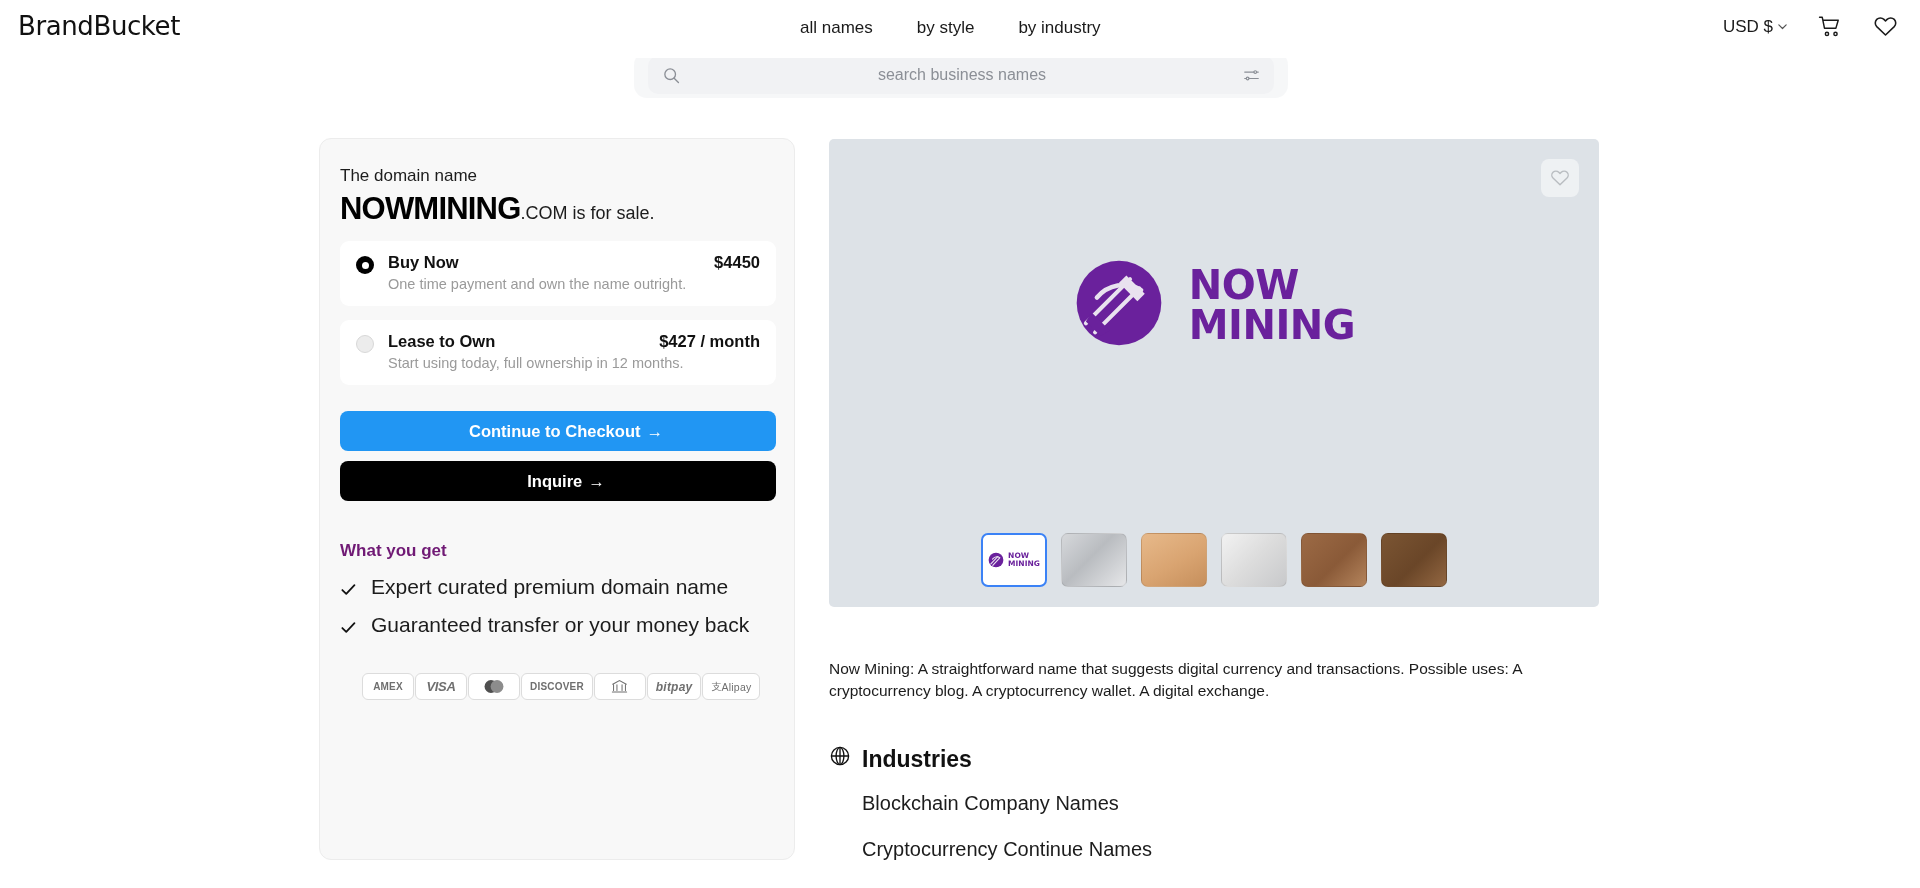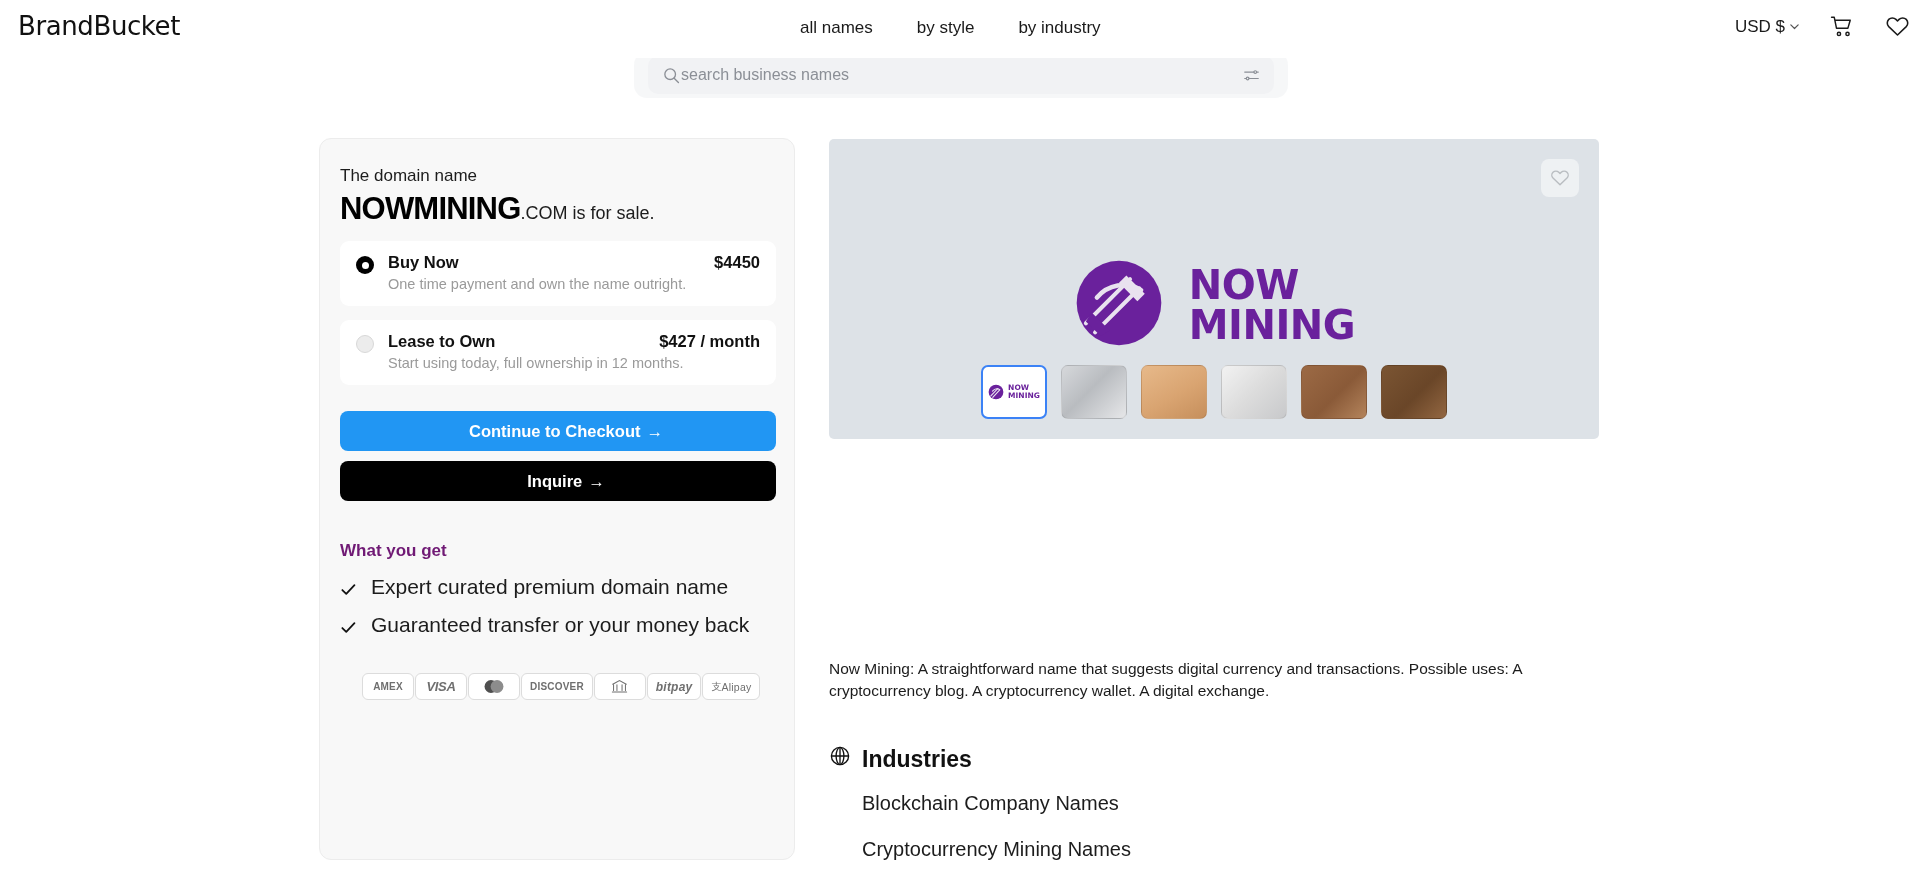--- a/index.html
+++ b/index.html
@@ -27,21 +27,21 @@
     font-family: "DejaVu Sans", sans-serif;
   }
   #main-nav {
     position: absolute; left: 800px; top: 18px;
     display: flex; gap: 44px;
   }
   #main-nav a {
     font-size: 17px; color: #1a1a1a; text-decoration: none;
   }
   #header-right {
-    position: absolute; right: 10px; top: 14px;
+    position: absolute; right: 22px; top: 14px;
     display: flex; align-items: center; gap: 30px;
   }
   #currency-selector {
     display: flex; align-items: center; gap: 4px;
     font-size: 17px; color: #1a1a1a;
   }
   .hicon { display: inline-flex; align-items: center; justify-content: center; }
 
   
   #search-wrap {
@@ -55,21 +55,21 @@
     opacity: 0.75;
   }
   #search-bar {
     position: absolute; left: 648px; top: -2px;
     width: 626px; height: 38px;
     background: #f1f2f4; border-radius: 10px;
     display: flex; align-items: center;
   }
   #search-input {
     flex: 1; border: none; outline: none; background: transparent;
-    text-align: left; font-size: 16px; color: #6b7280;
+    text-align: center; font-size: 16px; color: #6b7280;
     font-family: "Liberation Sans", sans-serif;
   }
   #search-input::placeholder { color: #8b8f96; }
 
   
   #main { position: absolute; top: 100px; left: 0; width: 1920px; }
 
   
   #purchase-card {
     position: absolute; left: 319px; top: 38px;
@@ -141,21 +141,21 @@
     font-size: 10px; font-weight: bold; color: #6f6f6f;
     letter-spacing: 0.2px;
   }
   .pay.visa { font-size: 13px; font-style: italic; letter-spacing: -0.3px; }
   .pay.bitpay { font-size: 12px; font-style: italic; }
   .pay.alipay { font-size: 10.5px; font-weight: normal; }
 
   
   #preview-panel {
     position: absolute; left: 829px; top: 39px;
-    width: 770px; height: 300px;
+    width: 770px; height: 468px;
     background: #dde2e7; border-radius: 5px;
   }
   #favorite-button {
     position: absolute; right: 20px; top: 20px;
     width: 38px; height: 38px; border-radius: 8px;
     background: #eef1f3; border: none; cursor: pointer;
     display: flex; align-items: center; justify-content: center;
   }
   #logo-display {
     position: absolute; left: 0; top: 118px; width: 770px;
@@ -393,18 +393,18 @@
         <svg width="22" height="22" viewBox="0 0 22 22" fill="none" stroke="#111" stroke-width="1.35">
           <circle cx="11" cy="11" r="8.6"></circle>
           <ellipse cx="11" cy="11" rx="3.9" ry="8.6"></ellipse>
           <path d="M2.4 11h17.2M11 2.4v17.2"></path>
         </svg>
       </span>
       <span>Industries</span>
     </div>
     <div id="industries-list">
       <a href="#" class="industry-link">Blockchain Company Names</a>
-      <a href="#" class="industry-link">Cryptocurrency Mining Names</a>
+      <a href="#" class="industry-link">Cryptocurrency Continue Names</a>
       <a href="#" class="industry-link">Internet Company Names</a>
     </div>
   </div>
 
 </div>
 
 </body></html>

